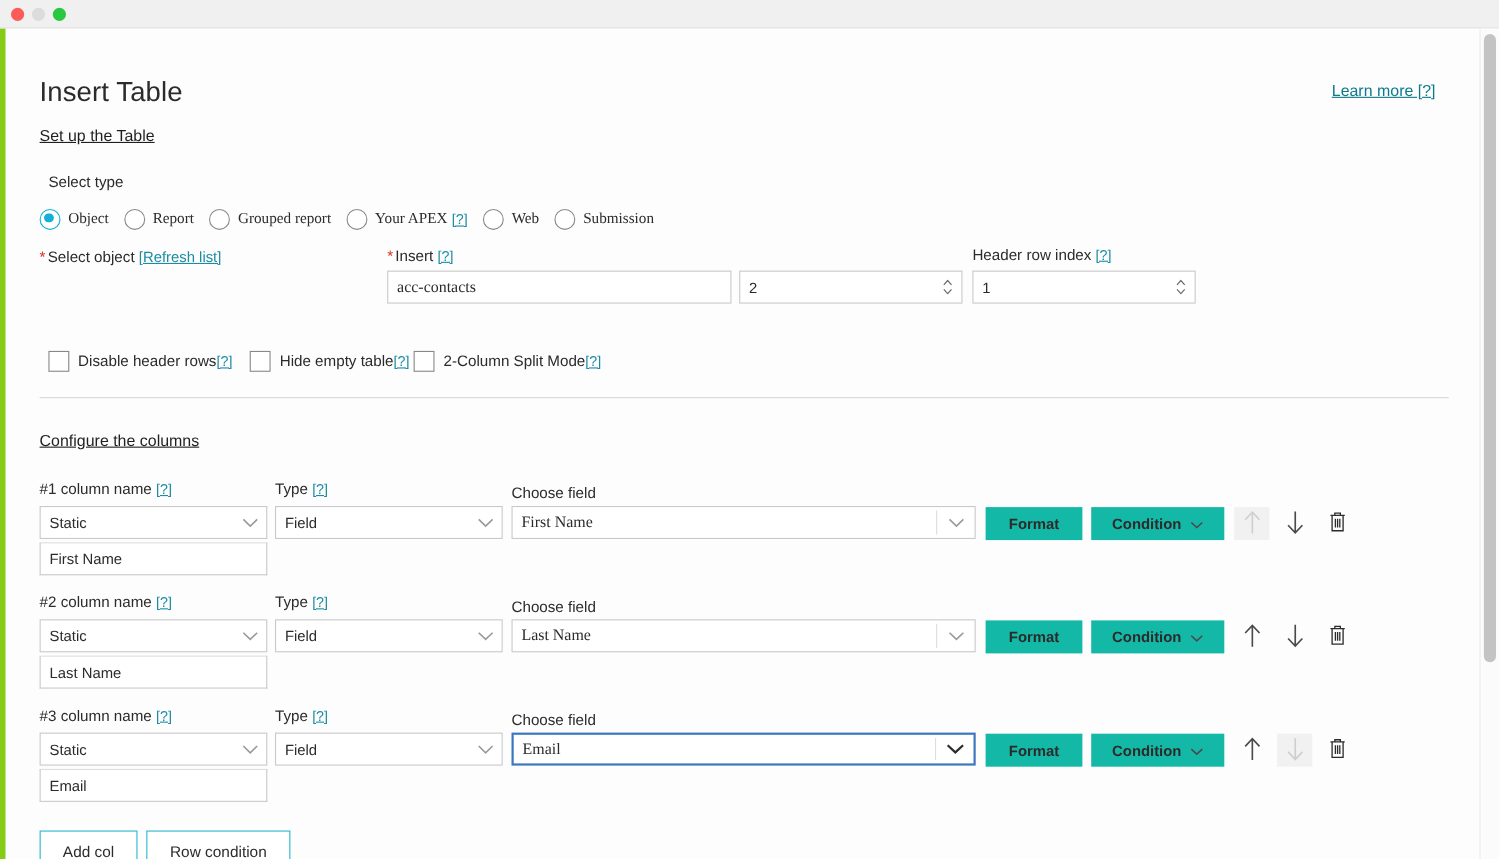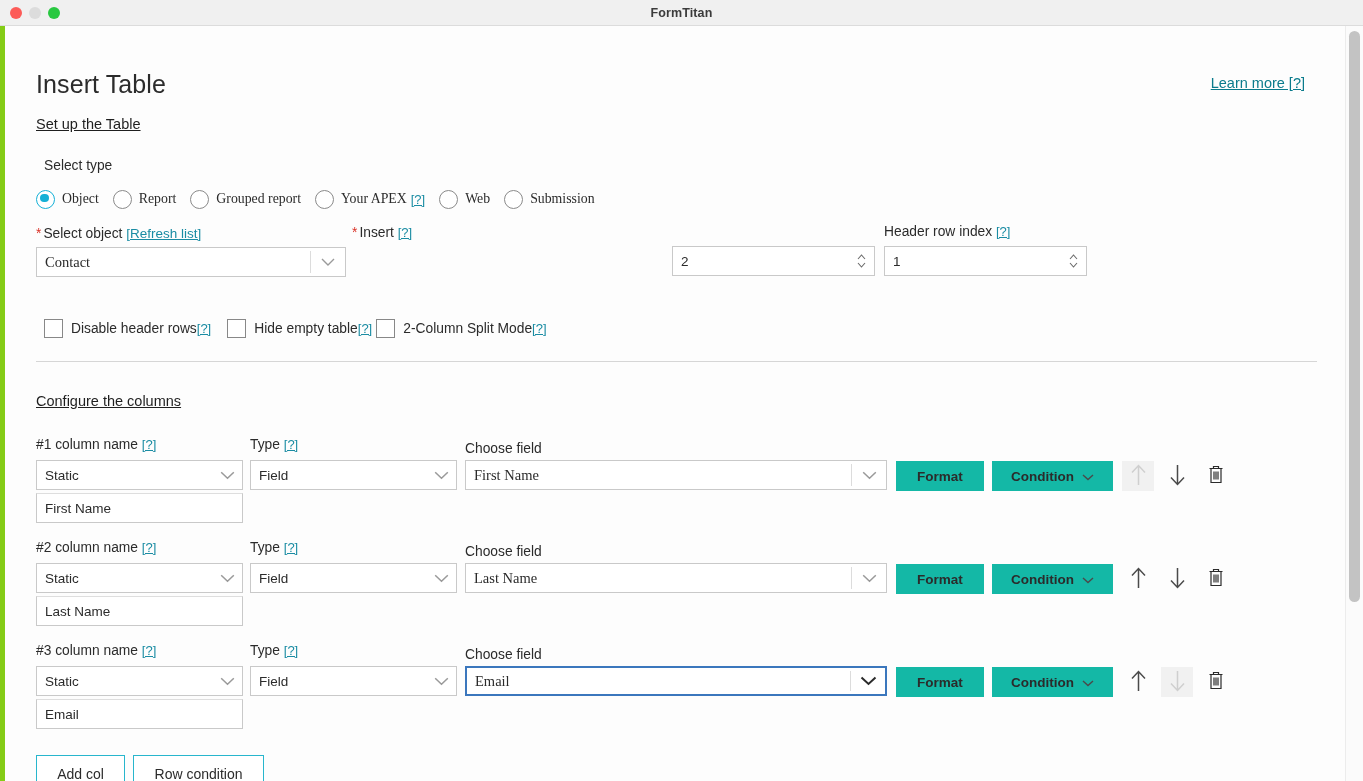--- a/index.html
+++ b/index.html
@@ -220,21 +220,20 @@
 <body>
 
 <div class="window">
 
   <div class="titlebar">
     <div class="traffic">
       <span class="dot red"></span>
       <span class="dot yellow"></span>
       <span class="dot green"></span>
     </div>
-    <div class="win-title">FormTitan</div>
   </div>
 
   <div class="page">
     <div class="content">
 
       <div class="h-title">Insert Table</div>
       <div class="learn-more">Learn more [?]</div>
 
       <div class="section-link" id="setup-link">Set up the Table</div>
 
@@ -278,30 +277,24 @@
       </div>
       <div class="label" style="left:667px; top:198px;margin-top:36px;">
         <span>Data row index</span>
         <span class="hint">[?]</span>
       </div>
       <div class="label" style="left:879px; top:198px;">
         <span>Header row index</span>
         <span class="hint">[?]</span>
       </div>
 
-      <div class="fld serif" style="left:31px; top:221px; width:310px;">
-        <span class="val">Contact</span>
-        <span class="chev-sep"></span>
-        <span class="chev">
-          <svg width="14" height="9" viewBox="0 0 14 9">
-              <path d="M1 1 L7 7 L13 1" stroke="#9a9a9a" stroke-width="1.4" fill="none"></path>
-            </svg>
-        </span>
-      </div>
-
+
+      <div class="fld serif" style="left:347px; top:220px; width:313px;">
+        <span class="val">acc-contacts</span>
+      </div>
 
       <div class="fld" style="left:667px; top:220px; width:203px;">
         <span class="val">2</span>
         <span class="stepper">
           <svg width="9" height="6" viewBox="0 0 9 6">
               <path d="M1 5 L4.5 1 L8 5" stroke="#6b6b6b" stroke-width="1.1" fill="none"></path>
             </svg>
           <svg width="9" height="6" viewBox="0 0 9 6">
               <path d="M1 1 L4.5 5 L8 1" stroke="#6b6b6b" stroke-width="1.1" fill="none"></path>
             </svg>

